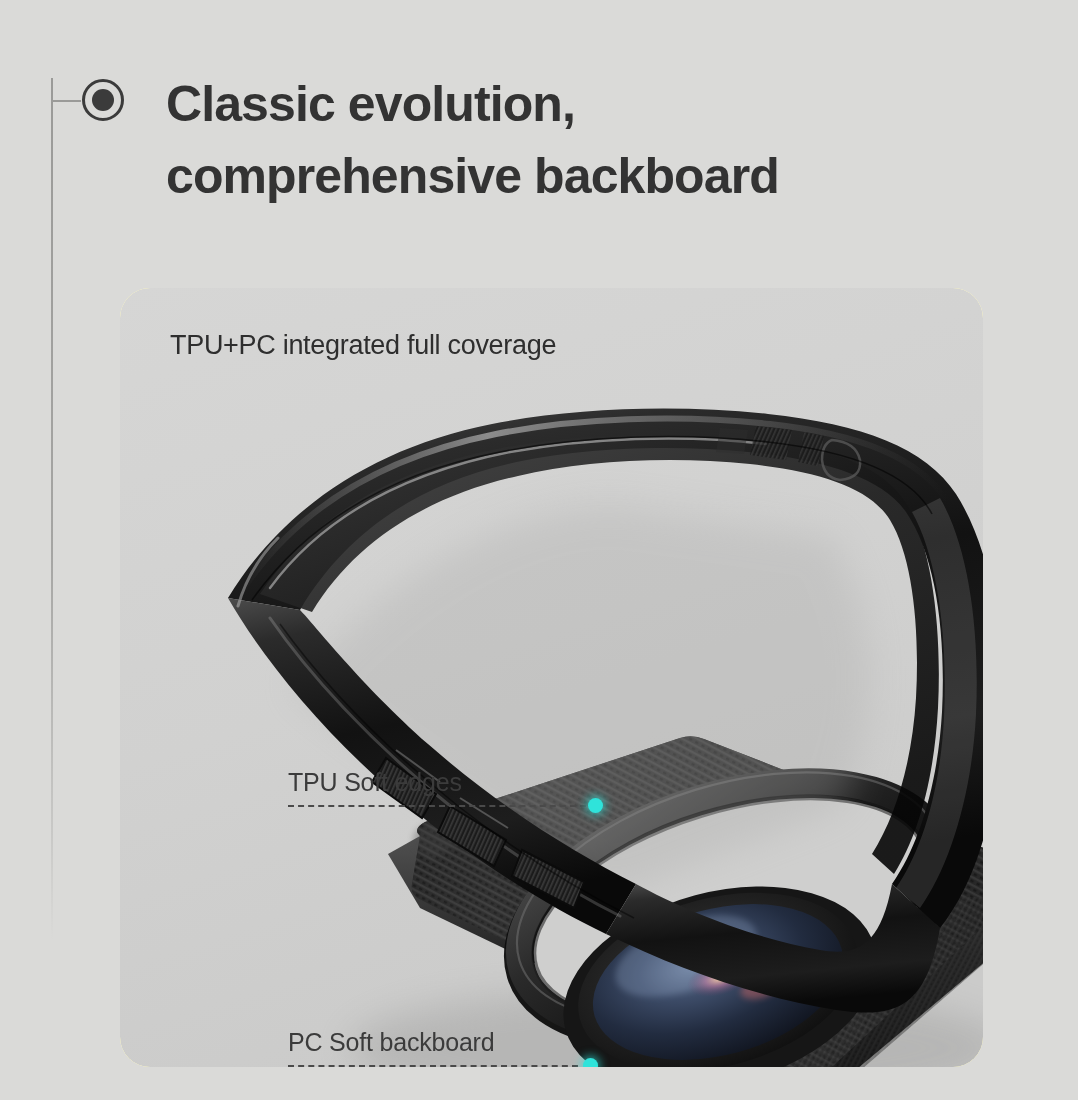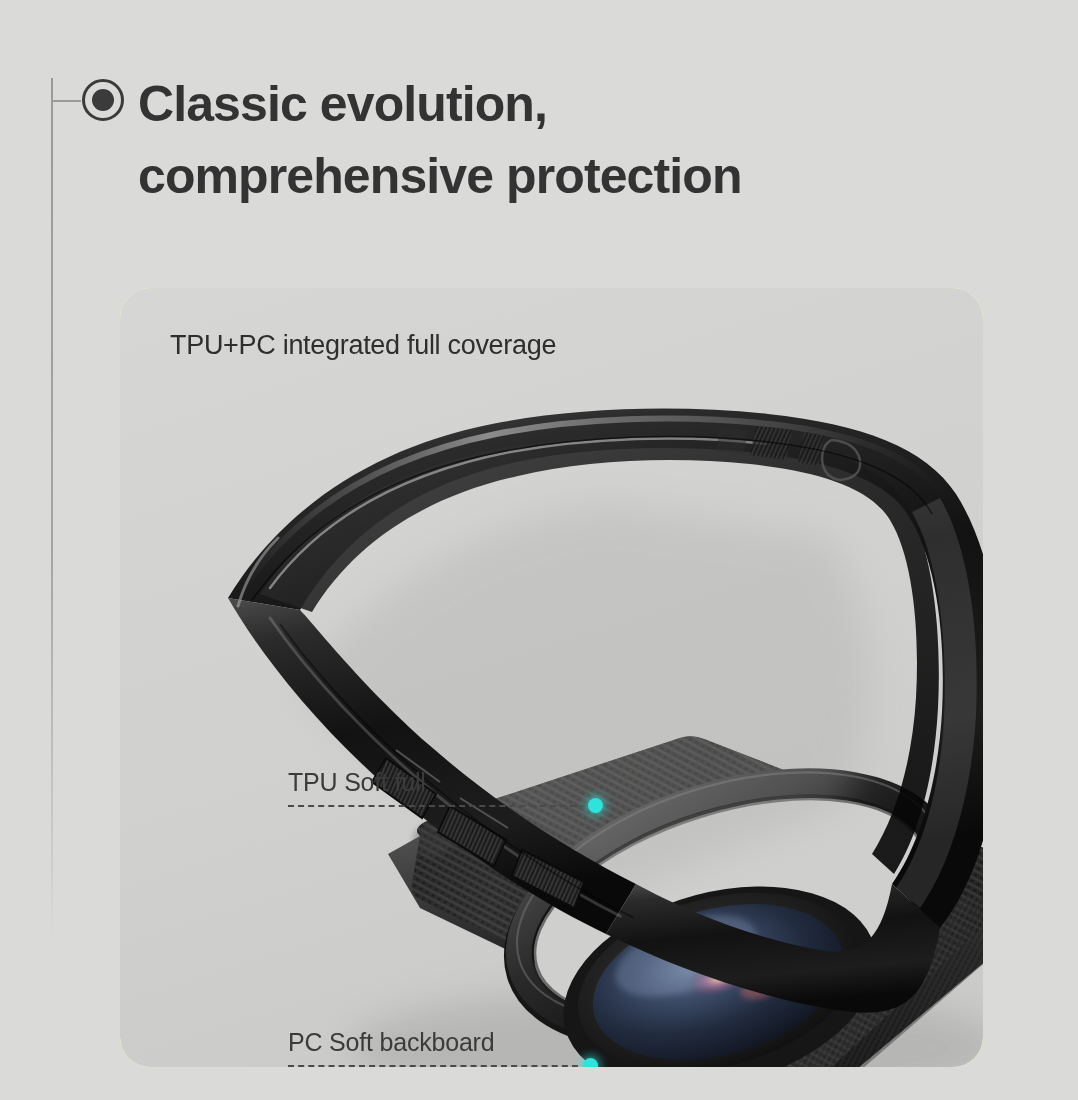--- a/index.html
+++ b/index.html
@@ -59,21 +59,21 @@
     position: absolute;
     left: 138px;
     top: 68px;
     width: 860px;
     color: #333333;
     font-size: 50px;
     font-weight: 700;
     line-height: 72px;
     letter-spacing: -0.9px;
   }
-  .headline .line { display: block; white-space: nowrap; }
+  .headline .line { display: block; white-space: nowrap; margin-left: 28px; }
 
   
   .feature-card {
     position: absolute;
     left: 120px;
     top: 288px;
     width: 863px;
     height: 779px;
     background: #fef9c3;
     border-radius: 30px;
@@ -146,21 +146,21 @@
 
 <div class="rail-vertical"></div>
 <div class="rail-horizontal"></div>
 
 <div class="bullet-icon">
   <div class="core"></div>
 </div>
 
 <h1 class="headline">
   <span class="line">Classic evolution,</span>
-  <span class="line">comprehensive protection</span>
+  <span class="line">comprehensive backboard</span>
 </h1>
 
 <section class="feature-card">
 
   <div class="card-title">TPU+PC integrated full coverage</div>
 
   <div class="product-stage">
     <svg viewBox="0 0 863 779" preserveAspectRatio="xMidYMid slice" aria-hidden="true">
       <defs>
 
@@ -427,21 +427,21 @@
           <path d="M 132 312 C 186 236 266 186 380 164 C 460 148 560 144 648 154 C 736 164 792 188 812 226" fill="none" stroke="#000000" stroke-width="1.6" opacity="0.55"></path>
           <path d="M 160 336 C 206 400 268 462 338 518 C 402 568 462 604 514 630" fill="none" stroke="#000000" stroke-width="1.6" opacity="0.45"></path>
         </g>
 
         <rect x="0" y="0" width="863" height="779" fill="none"></rect>
       </g>
     </svg>
   </div>
 
   <div class="annotation" id="annotation-tpu">
-    <span class="ann-label">TPU Soft full</span>
+    <span class="ann-label">TPU Soft edges</span>
     <span class="ann-line"></span>
     <span class="ann-dot"></span>
   </div>
 
   <div class="annotation" id="annotation-pc">
     <span class="ann-label">PC Soft backboard</span>
     <span class="ann-line"></span>
     <span class="ann-dot"></span>
   </div>
 

